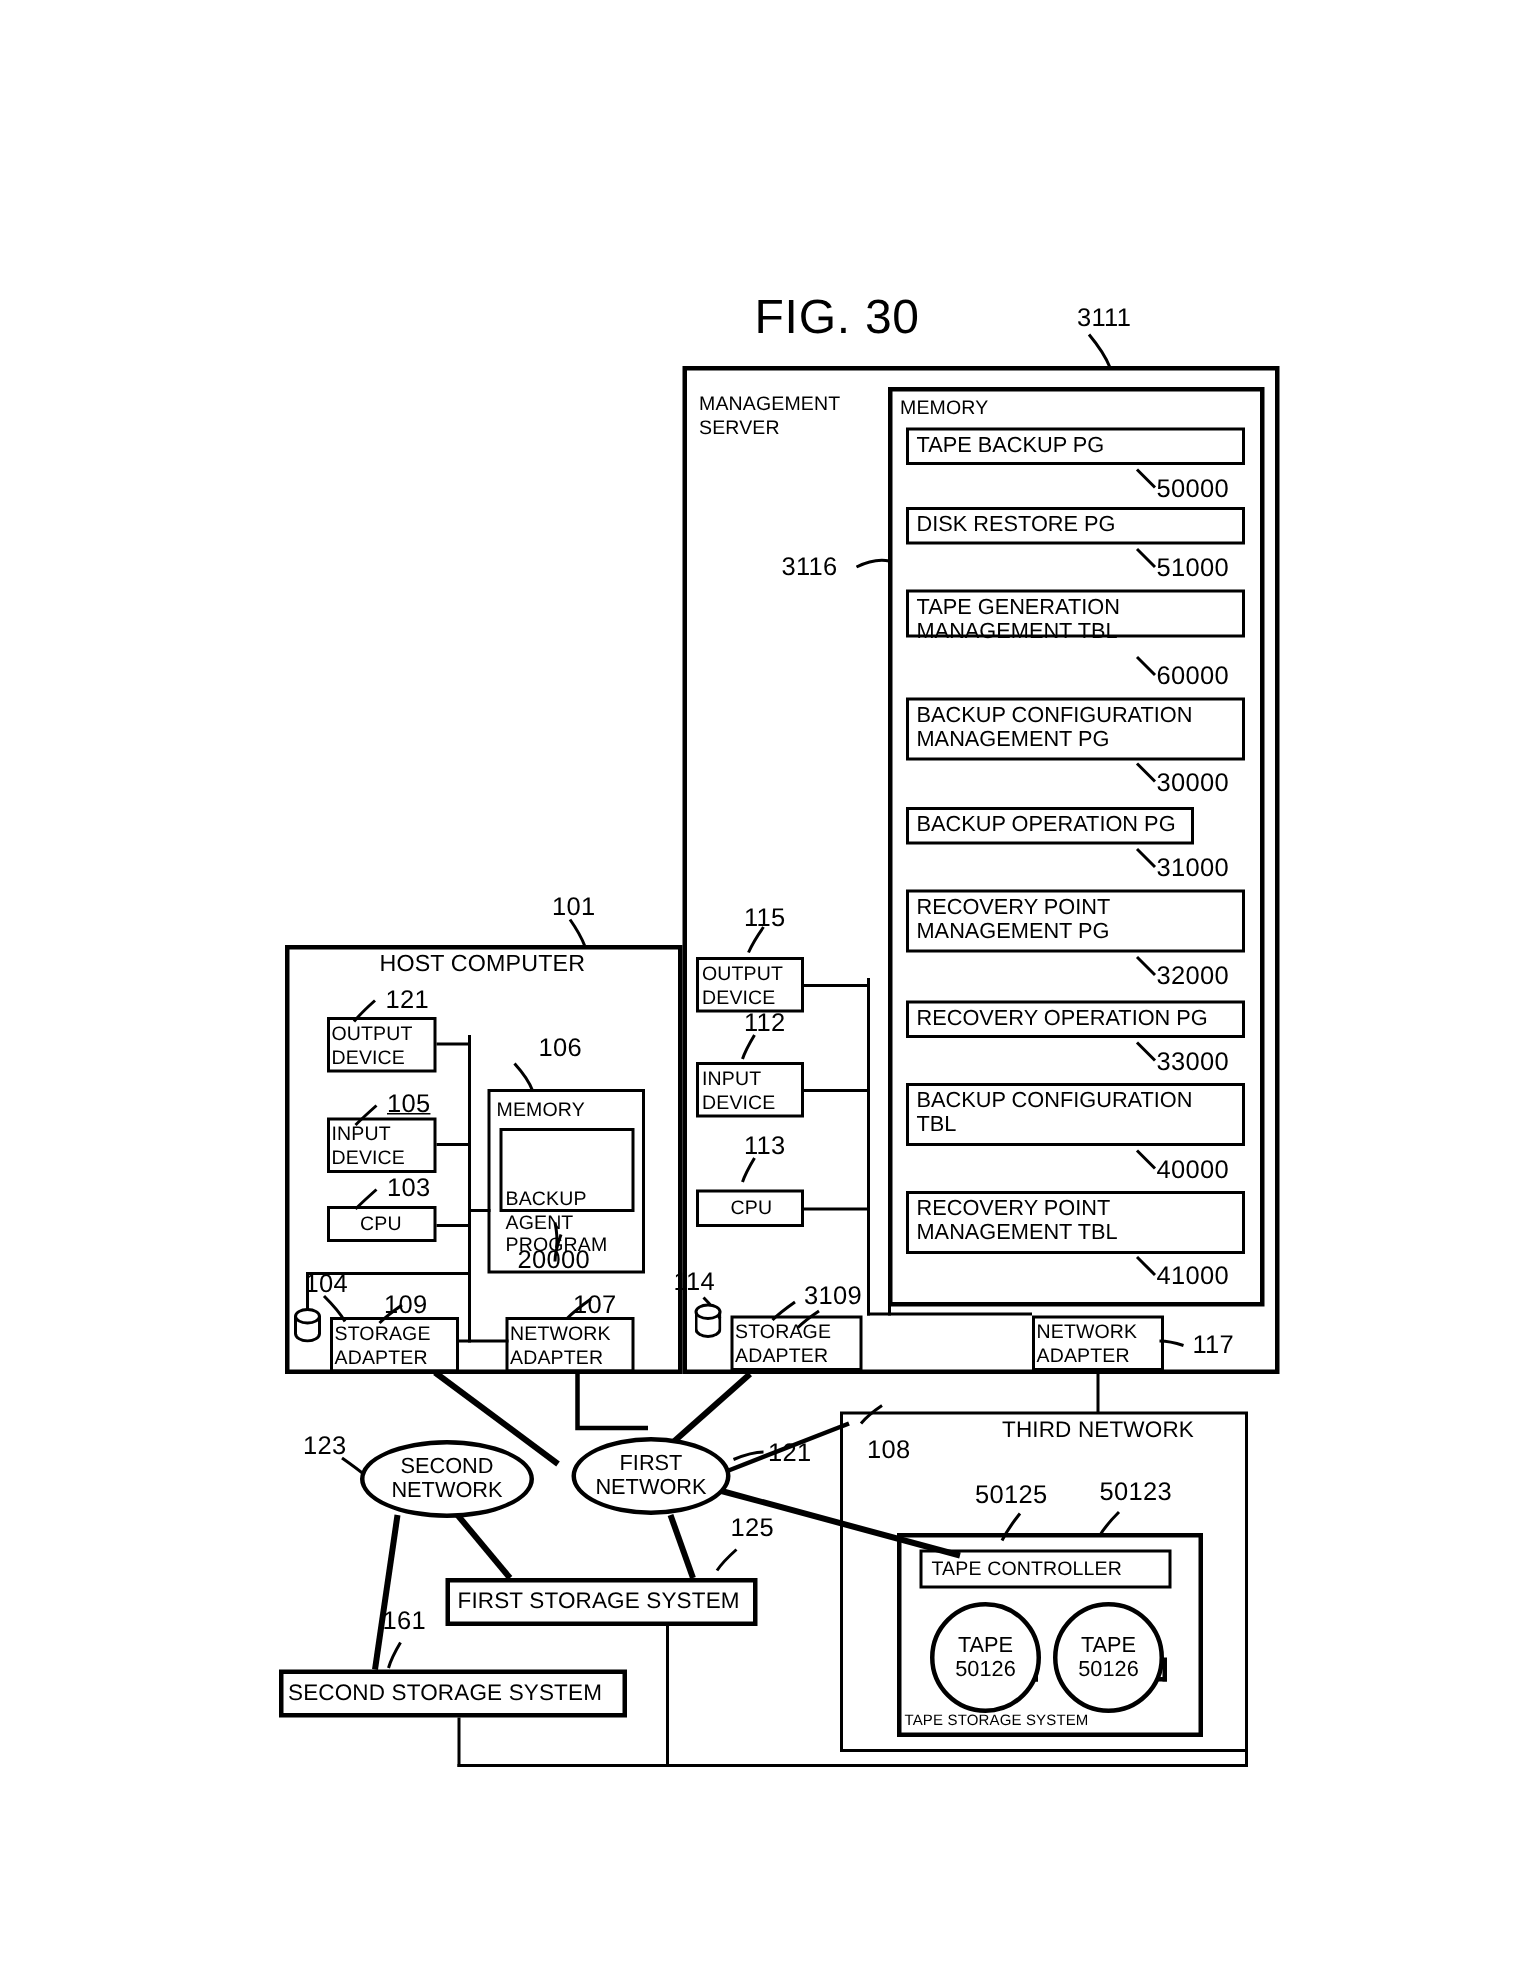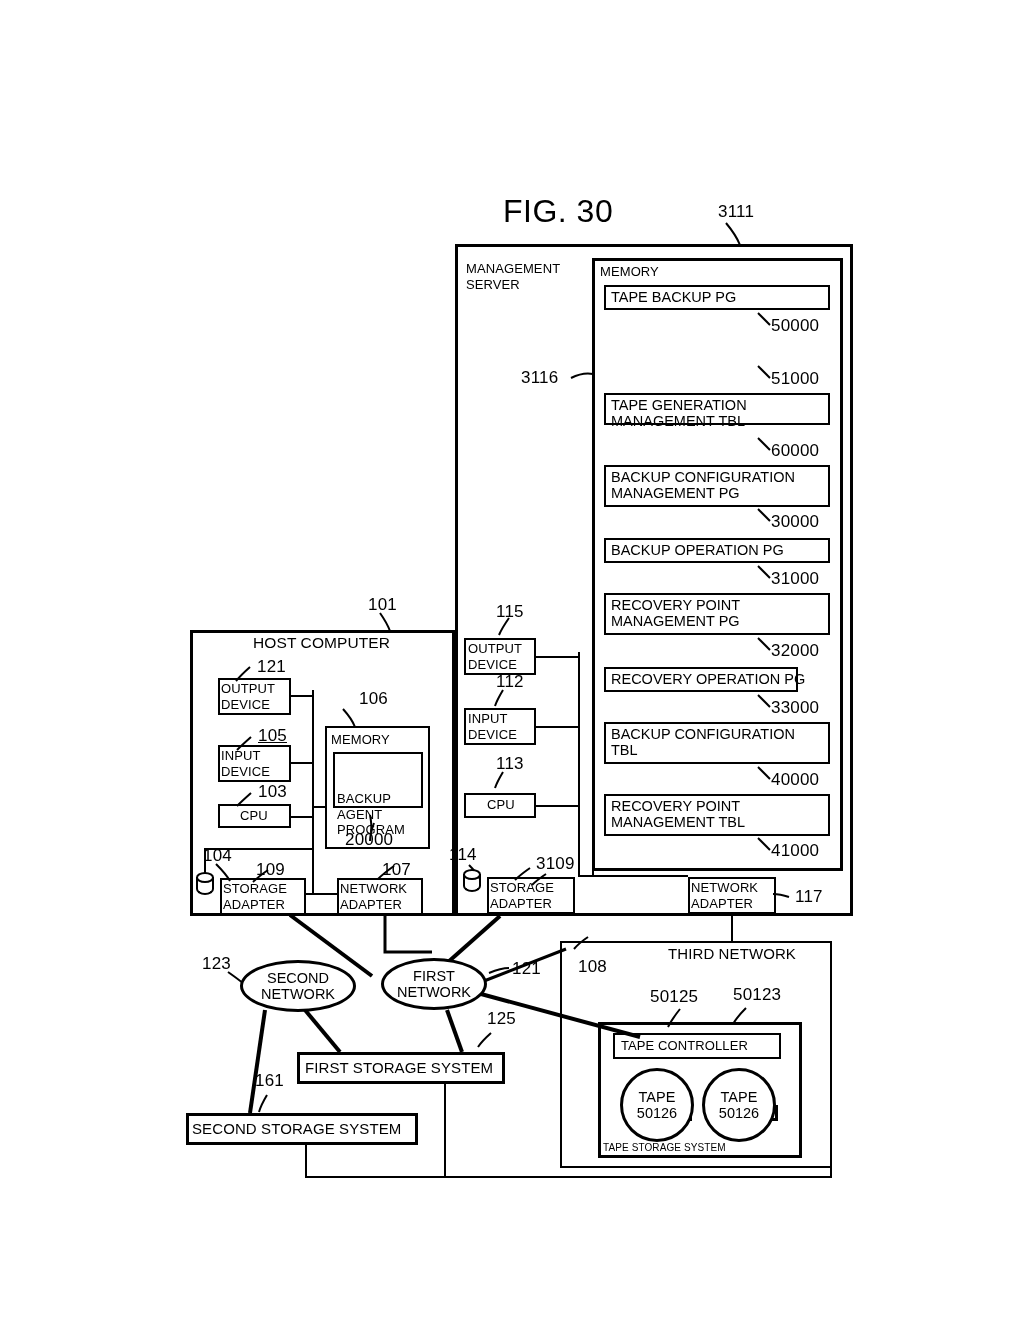--- a/index.html
+++ b/index.html
@@ -242,38 +242,39 @@
   <div class="lbl" style="left:466px; top:261px;">MANAGEMENT
 SERVER</div>
   <div class="num" style="left:521px; top:369px;">3116</div>
 
   <div class="box thick" style="left:592px; top:258px; width:251px; height:613px;"></div>
   <div class="lbl" style="left:600px; top:264px;">MEMORY</div>
 
   <div class="memitem" style="left:604px; top:285px; width:226px; height:25px;">TAPE BACKUP PG</div>
   <div class="num" style="left:771px; top:317px;">50000</div>
 
+  <div class="memitem" style="left:604px; top:338px; width:226px; height:25px;">DISK RESTORE PG</div>
   <div class="num" style="left:771px; top:370px;">51000</div>
 
   <div class="memitem" style="left:604px; top:393px; width:226px; height:32px;">TAPE GENERATION
 MANAGEMENT TBL</div>
   <div class="num" style="left:771px; top:442px;">60000</div>
 
   <div class="memitem" style="left:604px; top:465px; width:226px; height:42px;">BACKUP CONFIGURATION
 MANAGEMENT PG</div>
   <div class="num" style="left:771px; top:513px;">30000</div>
 
-  <div class="memitem" style="left:604px; top:538px; width:226px; height:25px;">BACKUP OPERATION PG</div>
+  <div class="memitem" style="left:604px; top:538px; width:192px; height:25px;">BACKUP OPERATION PG</div>
   <div class="num" style="left:771px; top:570px;">31000</div>
 
   <div class="memitem" style="left:604px; top:593px; width:226px; height:42px;">RECOVERY POINT
 MANAGEMENT PG</div>
   <div class="num" style="left:771px; top:642px;">32000</div>
 
-  <div class="memitem" style="left:604px; top:667px; width:194px; height:25px;">RECOVERY OPERATION PG</div>
+  <div class="memitem" style="left:604px; top:667px; width:226px; height:25px;">RECOVERY OPERATION PG</div>
   <div class="num" style="left:771px; top:699px;">33000</div>
 
   <div class="memitem" style="left:604px; top:722px; width:226px; height:42px;">BACKUP CONFIGURATION
 TBL</div>
   <div class="num" style="left:771px; top:771px;">40000</div>
 
   <div class="memitem" style="left:604px; top:794px; width:226px; height:42px;">RECOVERY POINT
 MANAGEMENT TBL</div>
   <div class="num" style="left:771px; top:842px;">41000</div>
 

